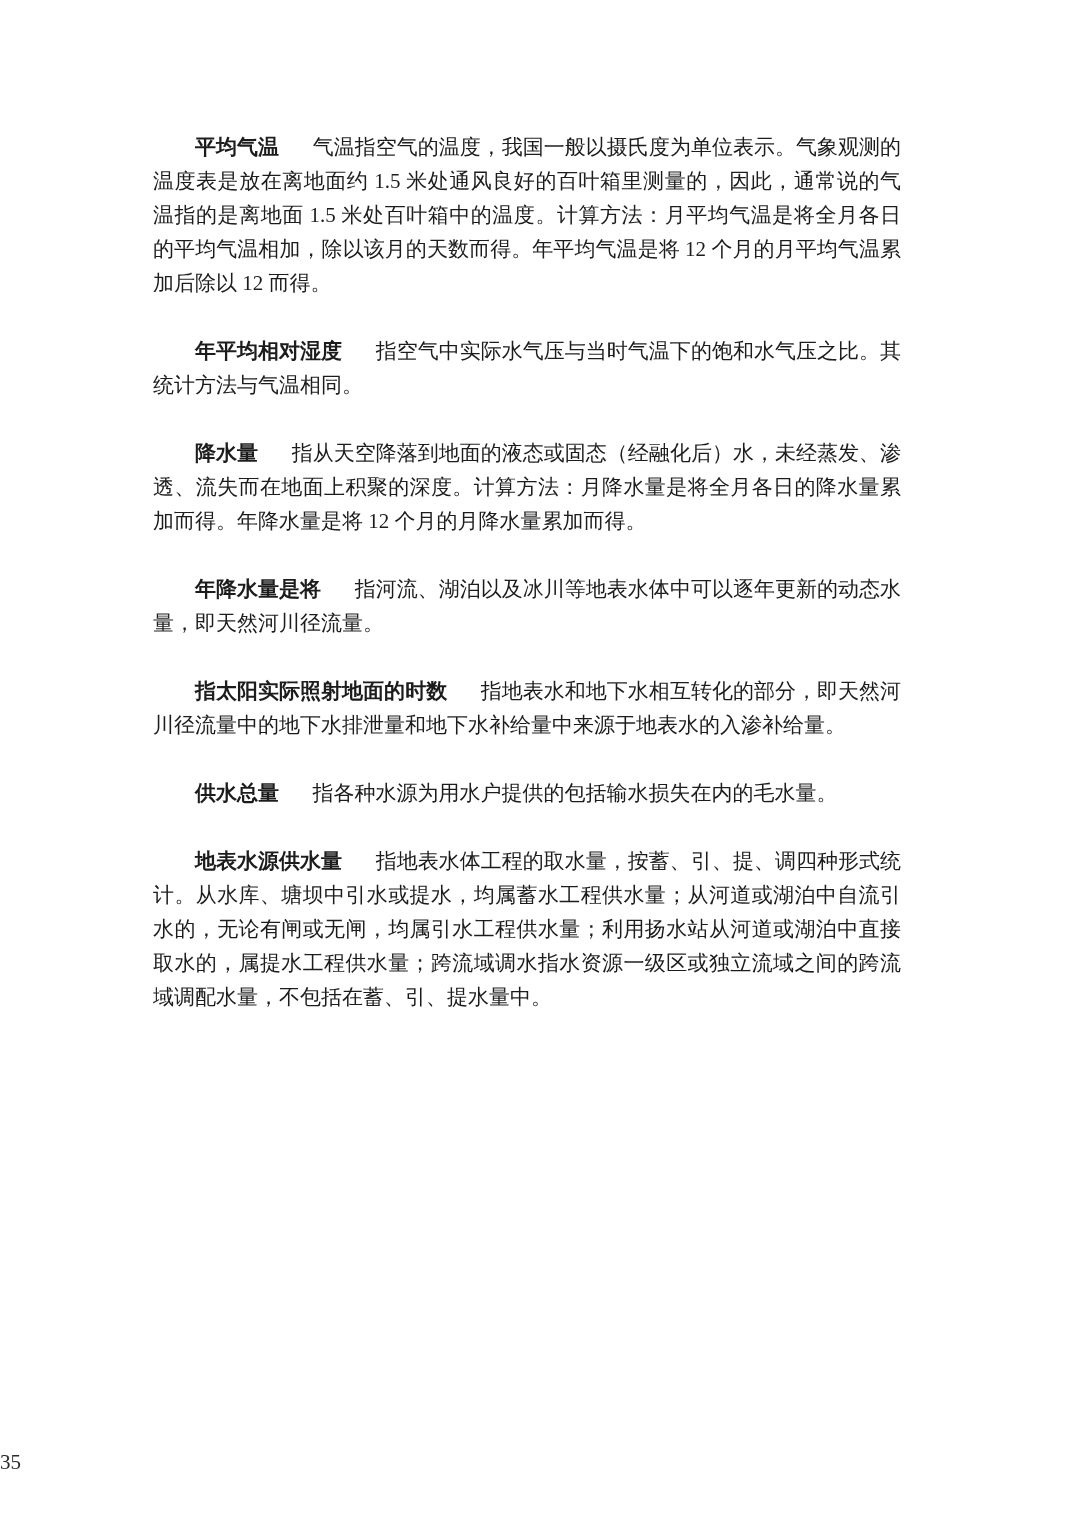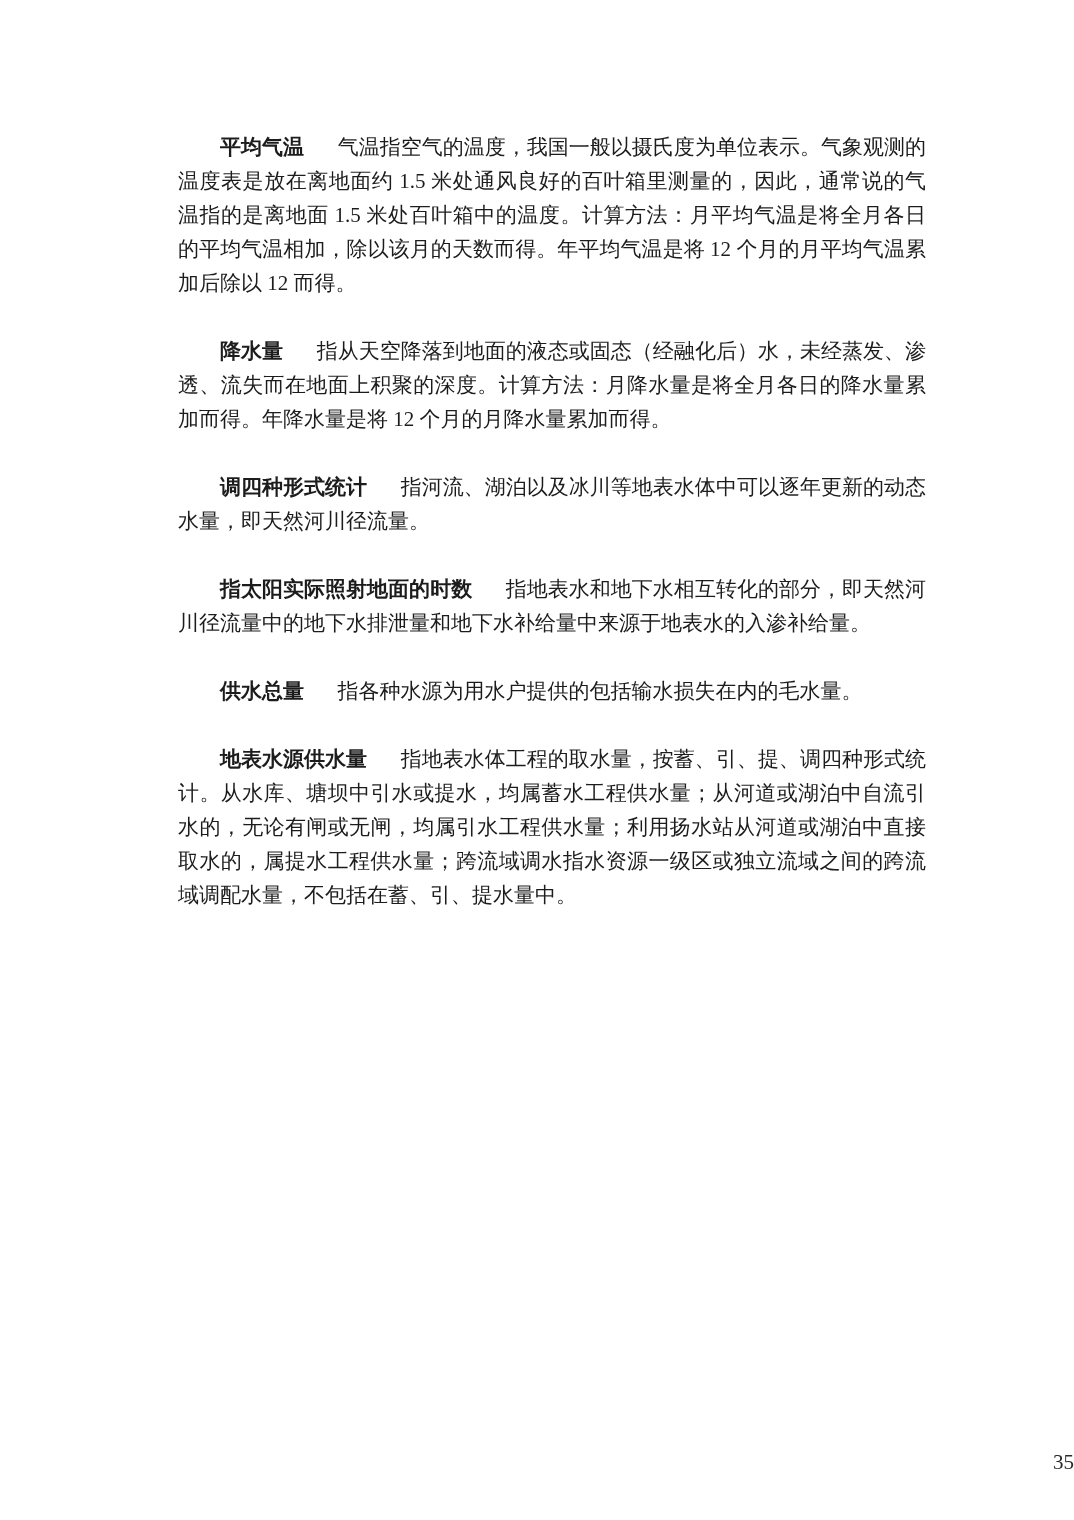--- a/index.html
+++ b/index.html
@@ -18,21 +18,21 @@
   .page {
     position: absolute;
     left: 0;
     top: 0;
     width: 1074px;
     height: 1520px;
     background: #ffffff;
   }
   .content {
     position: absolute;
-    left: 178px;
+    left: 153px;
     top: 130px;
     width: 748px;
   }
   p.entry {
     margin: 0 0 34px 0;
     font-size: 21px;
     line-height: 34px;
     text-align: justify;
     text-indent: 2em;
     word-break: break-all;
@@ -45,40 +45,41 @@
     margin-right: 1.6em;
   }
   .def {
     font-weight: normal;
   }
   .page-number {
     position: absolute;
     top: 1448px;
     left: 0;
     width: 100%;
-    text-align: right;
+    text-align: left;
     font-size: 21px;
     line-height: 28px;
     color: #2a2a2a;
   }
 </style>
 </head>
 <body>
 
 <div class="page">
   <div class="content">
 
     <p class="entry"><span class="term">平均气温</span><span class="def">气温指空气的温度，我国一般以摄氏度为单位表示。气象观测的温度表是放在离地面约 1.5 米处通风良好的百叶箱里测量的，因此，通常说的气温指的是离地面 1.5 米处百叶箱中的温度。计算方法：月平均气温是将全月各日的平均气温相加，除以该月的天数而得。年平均气温是将 12 个月的月平均气温累加后除以 12 而得。</span></p>
 
+    <p class="entry"><span class="term">年平均相对湿度</span><span class="def">指空气中实际水气压与当时气温下的饱和水气压之比。其统计方法与气温相同。</span></p>
 
     <p class="entry"><span class="term">降水量</span><span class="def">指从天空降落到地面的液态或固态（经融化后）水，未经蒸发、渗透、流失而在地面上积聚的深度。计算方法：月降水量是将全月各日的降水量累加而得。年降水量是将 12 个月的月降水量累加而得。</span></p>
 
 
 
-    <p class="entry"><span class="term">调四种形式统计</span><span class="def">指河流、湖泊以及冰川等地表水体中可以逐年更新的动态水量，即天然河川径流量。</span></p>
+    <p class="entry"><span class="term">年降水量是将</span><span class="def">指河流、湖泊以及冰川等地表水体中可以逐年更新的动态水量，即天然河川径流量。</span></p>
 
 
     <p class="entry"><span class="term">指太阳实际照射地面的时数</span><span class="def">指地表水和地下水相互转化的部分，即天然河川径流量中的地下水排泄量和地下水补给量中来源于地表水的入渗补给量。</span></p>
 
     <p class="entry"><span class="term">供水总量</span><span class="def">指各种水源为用水户提供的包括输水损失在内的毛水量。</span></p>
 
     <p class="entry"><span class="term">地表水源供水量</span><span class="def">指地表水体工程的取水量，按蓄、引、提、调四种形式统计。从水库、塘坝中引水或提水，均属蓄水工程供水量；从河道或湖泊中自流引水的，无论有闸或无闸，均属引水工程供水量；利用扬水站从河道或湖泊中直接取水的，属提水工程供水量；跨流域调水指水资源一级区或独立流域之间的跨流域调配水量，不包括在蓄、引、提水量中。</span></p>
 
   </div>
 

